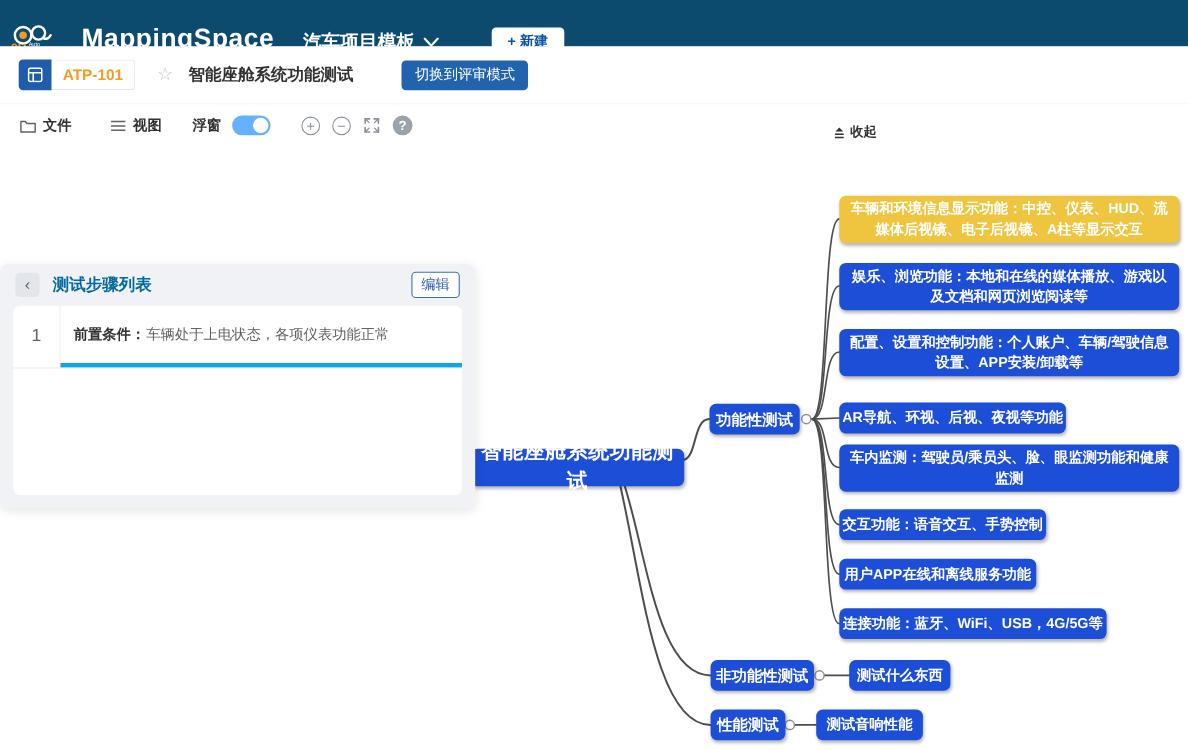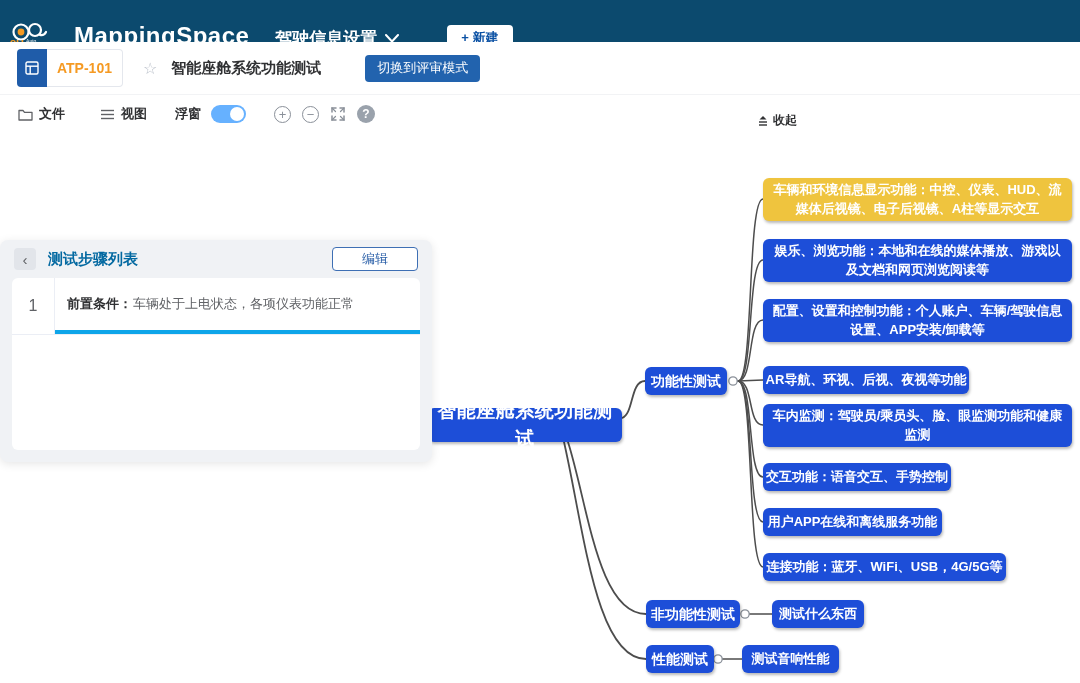--- a/index.html
+++ b/index.html
@@ -26,21 +26,21 @@
     margin-left:48px; height:25px; padding:0 14px; background:#ffffff; border:none;
     border-radius:4px; color:#0B51A4; font-size:13px; font-weight:bold; cursor:pointer;
     font-family:"Liberation Sans",sans-serif;
   }
 
   
   .titlebar {
     position:absolute; left:0; top:42px; width:1080px; height:53px; background:#ffffff;
     display:flex; align-items:center; border-bottom:1px solid #f2f3f5;
   }
-  .doc-badge { display:flex; margin-left:17px; height:38px; }
+  .doc-badge { display:flex; margin-left:17px; height:28px; }
   .doc-badge-icon {
     width:30px; background:#1F5CA9; border-radius:4px 0 0 4px;
     display:flex; align-items:center; justify-content:center;
   }
   .doc-badge-id {
     display:flex; align-items:center; padding:0 10px; border:1px solid #E4E7ED; border-left:none;
     border-radius:0 4px 4px 0; color:#F59A23; font-size:14px; font-weight:bold; background:#fff;
   }
   .star { margin-left:20px; color:#B9BFC9; font-size:16px; cursor:pointer; }
   .doc-title { margin-left:14px; font-size:15px; font-weight:bold; color:#303133; }
@@ -115,21 +115,21 @@
     background:#F0F2F5; border-radius:8px; box-shadow:0 2px 10px rgba(0,0,0,0.10);
   }
   .panel-header { height:38px; display:flex; align-items:center; padding:0 14px; }
   .back-btn {
     width:22px; height:22px; background:#E2E5EA; border:none; border-radius:4px;
     color:#606266; font-size:15px; line-height:1; cursor:pointer; display:flex;
     align-items:center; justify-content:center; font-family:"Liberation Sans",sans-serif;
   }
   .panel-title { margin-left:12px; font-size:15px; font-weight:bold; color:#0369a1; }
   .edit-btn {
-    margin-left:auto; height:24px; padding:0 29px; background:#ffffff; border:1px solid #3E6FB4;
+    margin-left:auto; height:24px; padding:0 8px; background:#ffffff; border:1px solid #3E6FB4;
     border-radius:4px; color:#2A5FA8; font-size:13px; cursor:pointer;
     font-family:"Liberation Sans",sans-serif;
   }
   .panel-card {
     position:absolute; left:12px; top:38px; width:408px; height:172px; background:#ffffff;
     border-radius:6px;
   }
   .steps-table { display:flex; border-bottom:1px solid #EBEEF5; }
   .num-col {
     width:43px; border-right:1px solid #EBEEF5; display:flex; align-items:center;
@@ -156,21 +156,21 @@
     </svg>
     <div class="logo-text">
       <span class="logo-8h">8H</span>
       <span class="logo-sub">
         <span>Auto</span><br><span>DevOps</span>
       </span>
     </div>
   </div>
   <div class="brand">MappingSpace</div>
   <div class="project">
-    <span class="project-name">驾驶信息设置</span>
+    <span class="project-name">汽车项目模板</span>
     <svg width="14" height="9" viewBox="0 0 14 9">
       <polyline points="1,1 7,7.5 13,1" fill="none" stroke="#ffffff" stroke-width="2" stroke-linecap="round"></polyline>
     </svg>
   </div>
   <button class="new-btn">+ 新建</button>
 </div>
 
 <div class="titlebar">
   <div class="doc-badge">
     <div class="doc-badge-icon">

